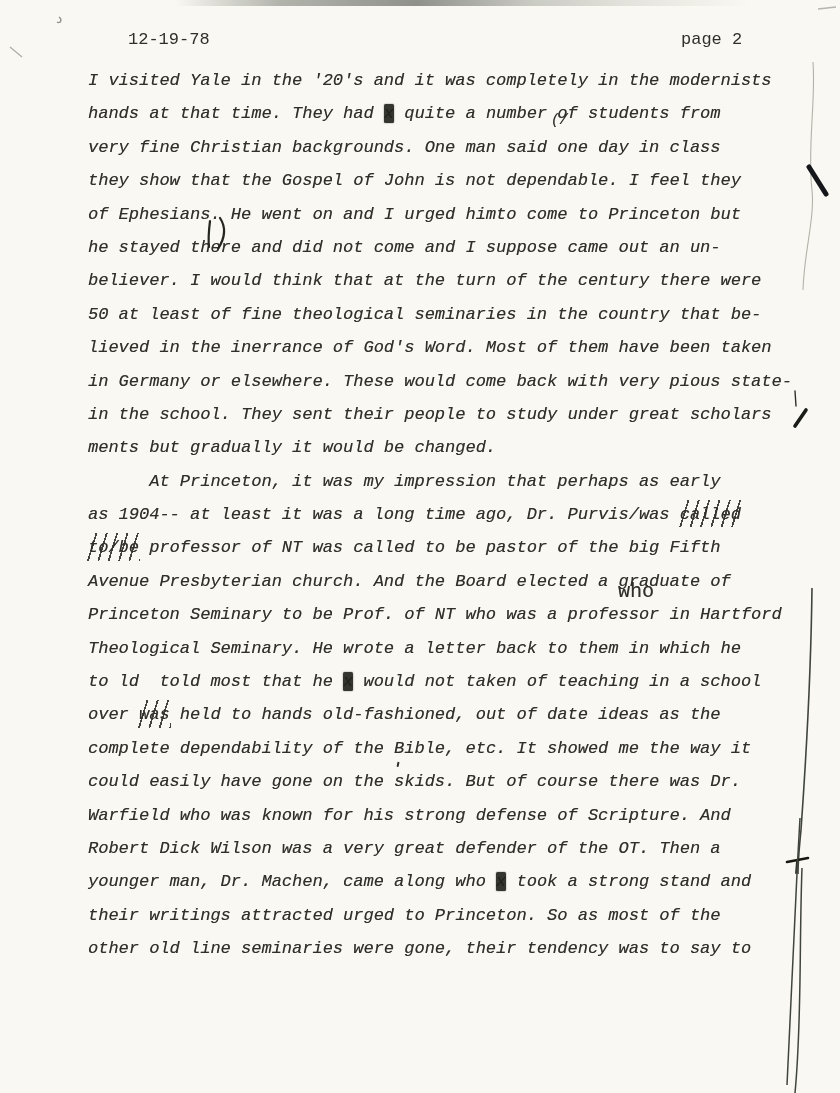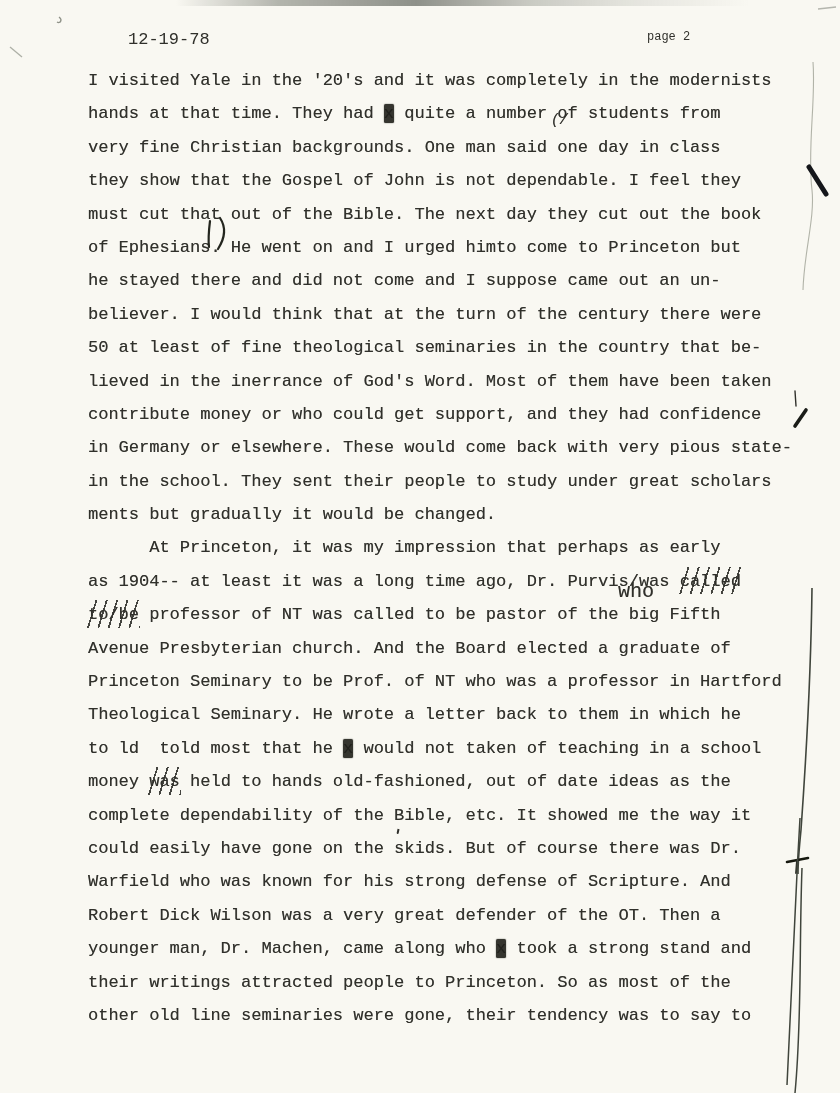--- a/index.html
+++ b/index.html
@@ -3,27 +3,27 @@
 <meta charset="utf-8">
 <style>
   html,body { margin:0; padding:0; background:#e8e7e1; }
   .page {
     position:relative; width:840px; height:1093px; overflow:hidden;
     background: var(--paper, #f9f8f2);
     font-family: "Liberation Mono", "DejaVu Sans Mono", monospace;
     color: var(--ink, #30302b);
   }
   .header-date { position:absolute; left:128px; top:30px; font-size:17px; white-space:pre; }
-  .header-page { position:absolute; left:647px; top:30px; font-size:12px; white-space:pre; }
+  .header-page { position:absolute; left:681px; top:30px; font-size:17px; white-space:pre; }
   .body-text {
     position:absolute; left:88px; top:64px; width:740px;
     font-size:17px;
   }
   .line { white-space:pre; height:33.4px; line-height:33.4px;
-          text-shadow: 0.2px 0.3px 0.35px rgba(45,45,40,0.55); }
+          text-shadow: 0.2px 0.3px 0.35px rgba(45,45,40,0.55); font-style: italic; }
   .struck { position:relative; display:inline-block; }
   .struck::after {
     content:""; position:absolute; left:-1px; right:-1px; top:2px; bottom:4px;
     background: repeating-linear-gradient(107deg,
       transparent 0, transparent 8.2px,
       var(--ink,#30302b) 8.2px, var(--ink,#30302b) 9.9px);
     opacity:.9;
   }
   .blot {
     background:#35352f; color:#21211d; border-radius:1.5px;
@@ -54,44 +54,42 @@
   <div class="top-smudge"></div>
 
   <span class="header-date">12-19-78</span>
   <span class="header-page">page 2</span>
 
   <div class="body-text" id="body-text">
       <div class="line"><span>I visited Yale in the '20's and it was completely in the modernists</span></div>
       <div class="line"><span>hands at that time. They had </span><span class="blot">x</span><span> quite a number of students from</span></div>
       <div class="line"><span>very fine Christian backgrounds. One man said one day in class</span></div>
       <div class="line"><span>they show that the Gospel of John is not dependable. I feel they</span></div>
-      <div class="line"><span>must cut that out of the Bible. The next day they cut out the book</span></div>
       <div class="line"><span>of Ephesians. He went on and I urged himto come to Princeton but</span></div>
       <div class="line"><span>he stayed there and did not come and I suppose came out an un-</span></div>
       <div class="line"><span>believer. I would think that at the turn of the century there were</span></div>
       <div class="line"><span>50 at least of fine theological seminaries in the country that be-</span></div>
       <div class="line"><span>lieved in the inerrance of God's Word. Most of them have been taken</span></div>
-      <div class="line"><span>contribute money or who could get support, and they had confidence</span></div>
       <div class="line"><span>in Germany or elsewhere. These would come back with very pious state-</span></div>
       <div class="line"><span>in the school. They sent their people to study under great scholars</span></div>
       <div class="line"><span>ments but gradually it would be changed.</span></div>
       <div class="line"><span>      At Princeton, it was my impression that perhaps as early</span></div>
       <div class="line"><span>as 1904-- at least it was a long time ago, Dr. Purvis/was </span><span class="struck">called</span></div>
       <div class="line"><span class="struck">to/be</span><span> professor of NT was called to be pastor of the big Fifth</span></div>
       <div class="line"><span>Avenue Presbyterian church. And the Board elected a graduate of</span></div>
       <div class="line"><span>Princeton Seminary to be Prof. of NT who was a professor in Hartford</span></div>
       <div class="line"><span>Theological Seminary. He wrote a letter back to them in which he</span></div>
       <div class="line"><span>to ld  told most that he </span><span class="blot">x</span><span> would not taken of teaching in a school</span></div>
-      <div class="line"><span>money </span><span class="struck">was</span><span> held to hands old-fashioned, out of date ideas as the</span></div>
+      <div class="line"><span>over </span><span class="struck">was</span><span> held to hands old-fashioned, out of date ideas as the</span></div>
       <div class="line"><span>complete dependability of the </span><span class="undermark">B</span><span>ible, etc. It showed me the way it</span></div>
       <div class="line"><span>could easily have gone on the skids. But of course there was Dr.</span></div>
       <div class="line"><span>Warfield who was known for his strong defense of Scripture. And</span></div>
       <div class="line"><span>Robert Dick Wilson was a very great defender of the OT. Then a</span></div>
       <div class="line"><span>younger man, Dr. Machen, came along who </span><span class="blot">x</span><span> took a strong stand and</span></div>
-      <div class="line"><span>their writings attracted people to Princeton. So as most of the</span></div>
+      <div class="line"><span>their writings attracted urged to Princeton. So as most of the</span></div>
       <div class="line"><span>other old line seminaries were gone, their tendency was to say to</span></div>
     </div>
 
   <div id="annotations">
       <span class="annotation" style="left: 618px; top: 584px;">who</span>
       <span class="annotation mark" style="left: 551px; top: 112px;">(/</span>
     </div>
 
   <svg class="overlay" width="840" height="1093" viewBox="0 0 840 1093">
 

